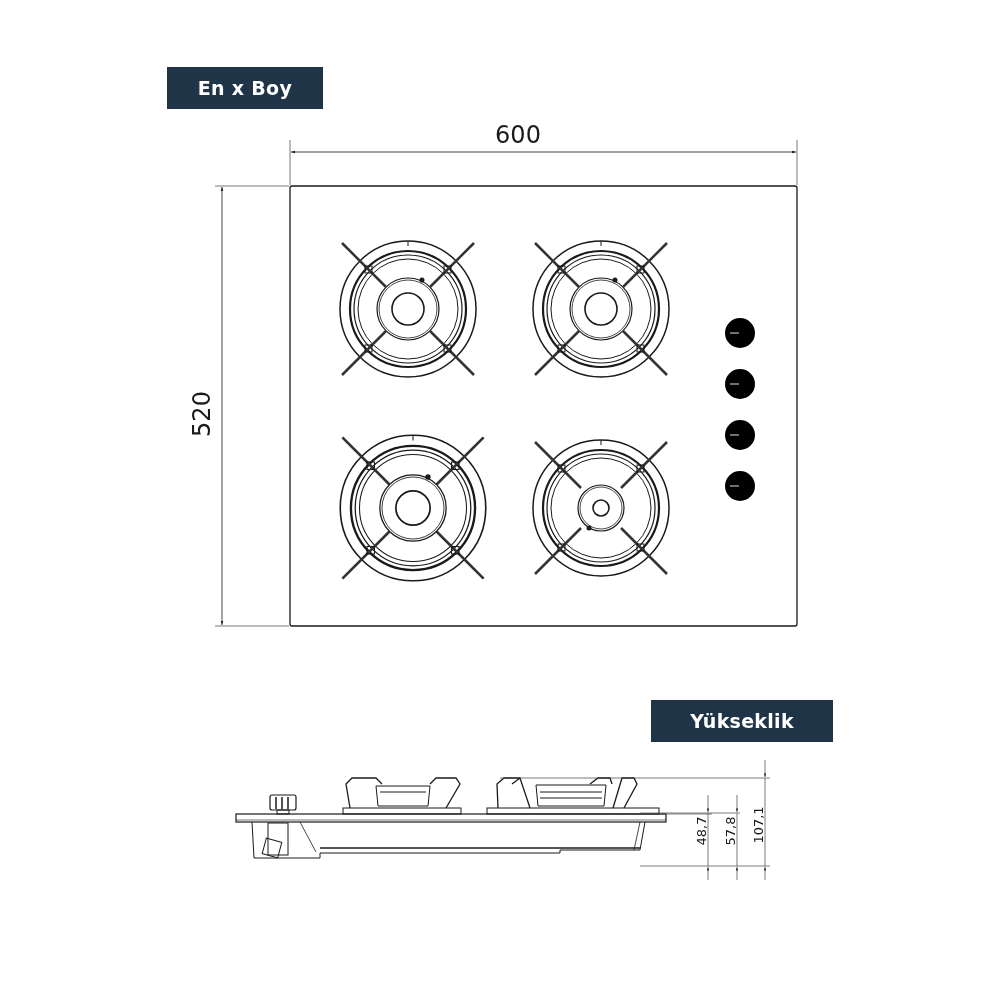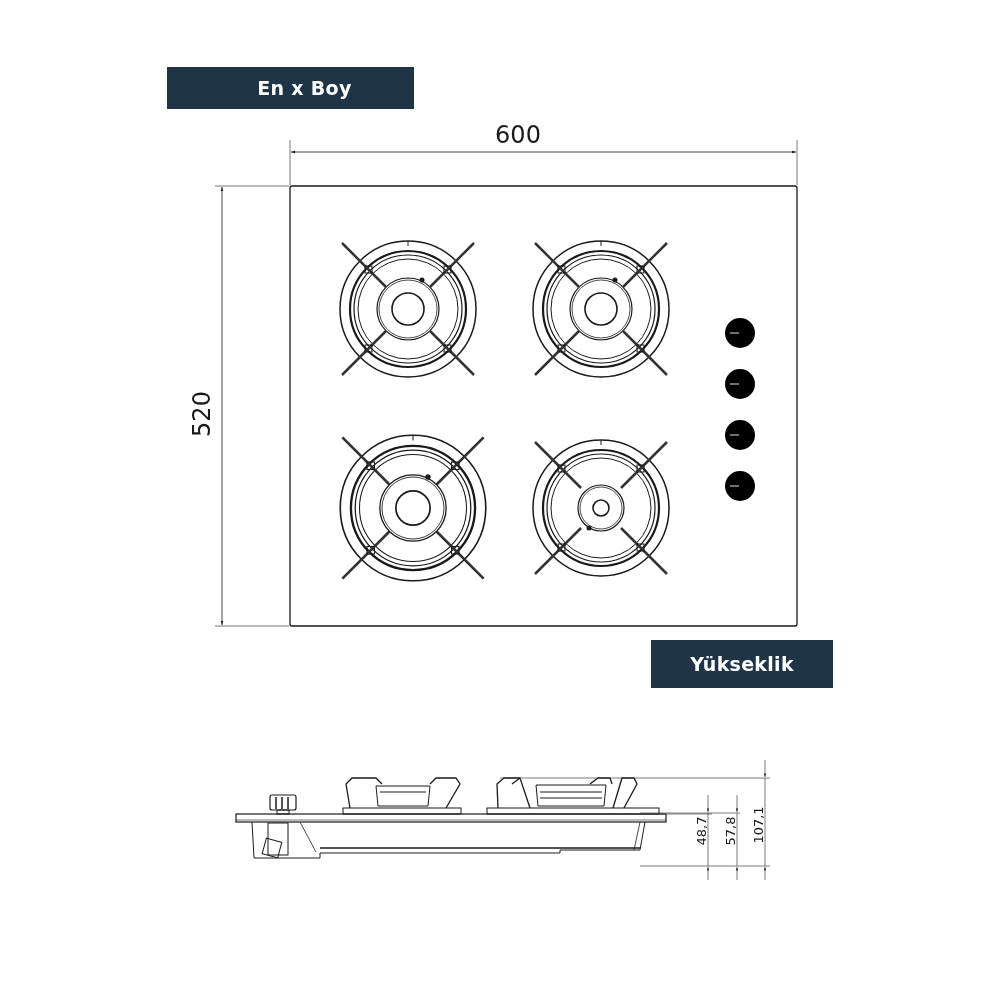--- a/index.html
+++ b/index.html
@@ -7,22 +7,22 @@
     .label-box {
       position: absolute;
       background: #1f3447;
       color: #ffffff;
       font-family: "DejaVu Sans", sans-serif;
       font-size: 19px;
       font-weight: bold;
       display: flex; align-items: center; justify-content: center;
       letter-spacing: 0.3px;
     }
-    #label-top { left: 167px; top: 67px; width: 219px; height: 42px; padding-left: 28px; }
-    #label-bottom { left: 651px; top: 640px; width: 182px; height: 48px; }
+    #label-top { left: 167px; top: 67px; width: 156px; height: 42px; }
+    #label-bottom { left: 651px; top: 700px; width: 182px; height: 42px; }
     svg { position: absolute; left: 0; top: 0; }
     .dim-text { font-family: "DejaVu Sans", sans-serif; fill: #1a1a1a; }
   </style>
 </head>
 <body>
 
 <div id="label-top" class="label-box">En x Boy</div>
 <div id="label-bottom" class="label-box">Yükseklik</div>
 
 <svg width="1000" height="1000" viewBox="0 0 1000 1000">

